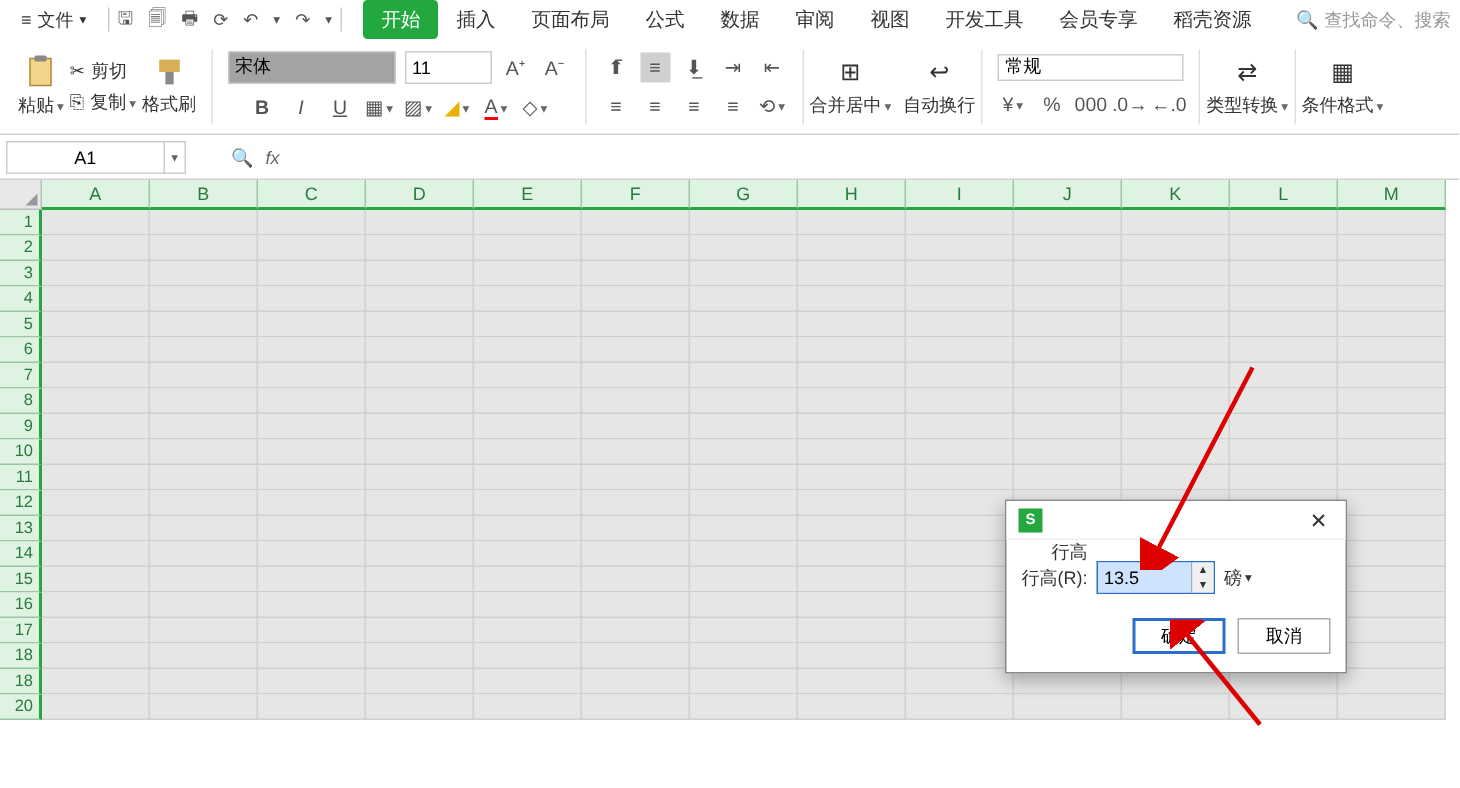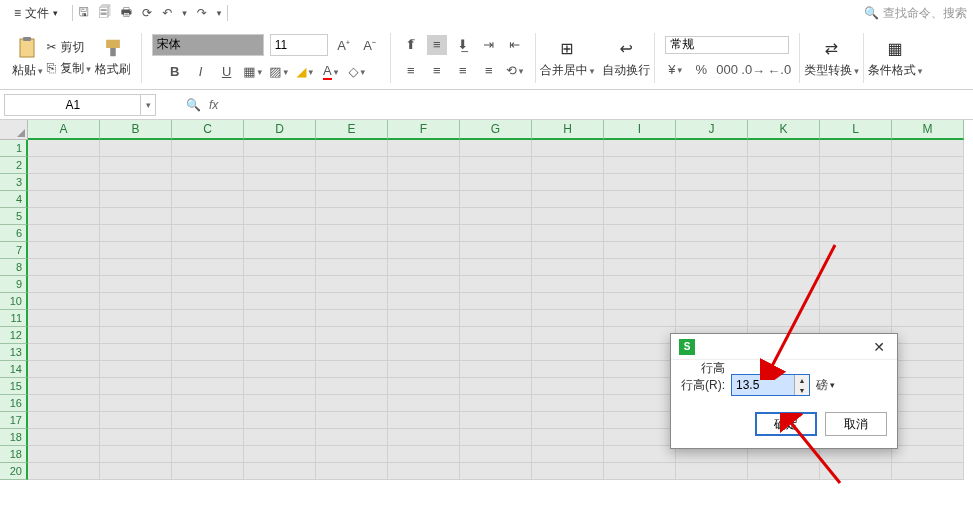--- a/index.html
+++ b/index.html
@@ -29,21 +29,21 @@
   .font-size { width: 58px; height: 22px; border: 1px solid #ccc; font-size: 12px; padding: 0 4px; background: #fff; }
   .row-btns { display: flex; gap: 6px; align-items: center; }
   .icon-btn { width: 20px; height: 20px; display: flex; align-items: center; justify-content: center; cursor: pointer; color: #555; font-size: 13px; }
   .big-btn { display: flex; flex-direction: column; align-items: center; gap: 2px; cursor: pointer; font-size: 12px; }
   .big-btn .bi { width: 24px; height: 24px; display: flex; align-items: center; justify-content: center; font-size: 16px; }
   .align-active { background: #d0d0d0; }
   .num-fmt { width: 124px; height: 18px; border: 1px solid #ccc; font-size: 12px; padding: 0 4px; background: #fff; }
   
   
   .fbar-wrap { height: 30px; display: flex; align-items: center; border-bottom: 1px solid #d0d0d0; }
-  .namebox { width: 152px; height: 22px; display: flex; align-items: center; margin-left: 4px; justify-content: flex-end; }
+  .namebox { width: 120px; height: 22px; display: flex; align-items: center; margin-left: 4px; justify-content: flex-end; }
   .namebox input { width: 100%; height: 22px; border: 1px solid #ccc; text-align: center; font-size: 12px; background: #fff; }
   .namebox .dd { width: 16px; height: 22px; border: 1px solid #ccc; border-left: 0; display: flex; align-items: center; justify-content: center; font-size: 9px; color: #666; }
   .fbar-mid { padding: 0 30px; display: flex; gap: 8px; color: #777; }
   .fx { font-style: italic; color: #666; }
   
   
   .grid-area { position: relative; height: 432px; overflow: hidden; }
   .col-headers { display: flex; height: 20px; }
   .corner { width: 28px; height: 20px; border-right: 1px solid #bbb; border-bottom: 1px solid #bbb; background: #e8e8e8; position: relative; }
   .corner::after { content: ''; position: absolute; right: 2px; bottom: 2px; border-left: 8px solid transparent; border-bottom: 8px solid #999; }
@@ -91,20 +91,32 @@
     <span>🖫</span>
     <span>🗐</span>
     <span>🖶</span>
     <span>⟳</span>
     <span>↶</span>
     <span style="font-size:9px;">▾</span>
     <span>↷</span>
     <span style="font-size:9px;">▾</span>
   </div>
   <div class="divider"></div>
+  <div class="tabs">
+    <div class="tab active">开始</div>
+    <div class="tab">插入</div>
+    <div class="tab">页面布局</div>
+    <div class="tab">公式</div>
+    <div class="tab">数据</div>
+    <div class="tab">审阅</div>
+    <div class="tab">视图</div>
+    <div class="tab">开发工具</div>
+    <div class="tab">会员专享</div>
+    <div class="tab">稻壳资源</div>
+  </div>
   <div class="search">
     <span>🔍</span>
     <span>查找命令、搜索</span>
   </div>
 </div>
 
 <div class="ribbon">
   <div class="rb-section" style="flex-direction:row;">
     <div class="paste-btn">
       <svg class="paste-icon" viewBox="0 0 24 24">

